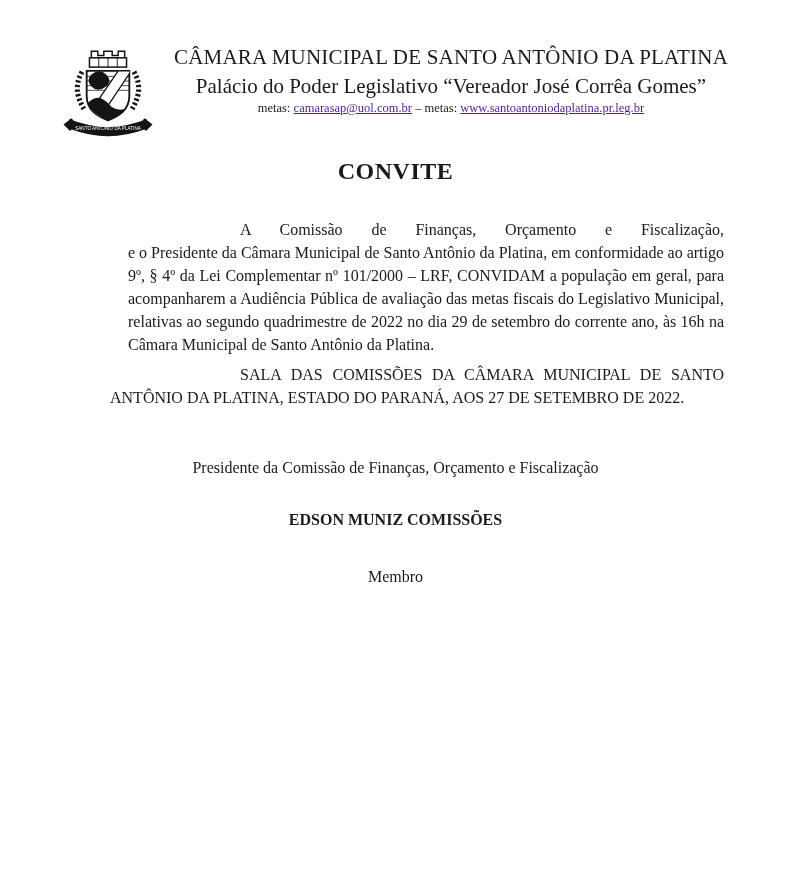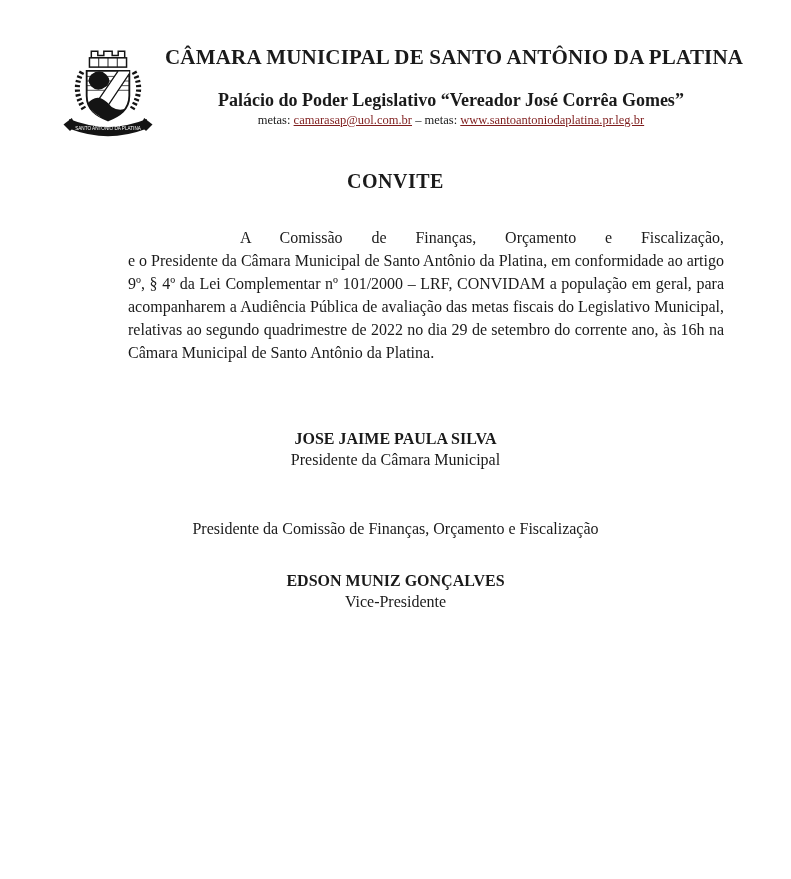--- a/index.html
+++ b/index.html
@@ -22,35 +22,35 @@
     top: 44px;
     width: 102px;
     height: 100px;
   }
   .header-text {
     margin-left: 165px;
     width: 572px;
     text-align: center;
     line-height: 1.25;
   }
-  .h-title   { font-size: 21px; font-weight: bold; letter-spacing: 0.2px; white-space: nowrap; text-align: center; }
-  .h-subtitle{ font-size: 18px; margin-top: 19px; font-weight: bold; }
+  .h-title   { font-size: 21px; font-weight: normal; letter-spacing: 0.2px; white-space: nowrap; text-align: center; }
+  .h-subtitle{ font-size: 21px; margin-top: 3px; }
   .h-address { font-size: 13px;  margin-top: 3px; }
   .h-email   { font-size: 12.5px; margin-top: 1px; }
   a.link, .h-email a {
-    color: #7f1d1d;
+    color: #4c1d95;
     text-decoration: underline;
     cursor: pointer;
   }
 
   
   .doc-title {
     margin-top: 42px;
     text-align: center;
-    font-size: 20px;
+    font-size: 24px;
     font-weight: bold;
     letter-spacing: 0.5px;
   }
 
   
   .body {
     margin-top: 33px;
     padding-left: 110px;
     padding-right: 67px;
     font-size: 16px;
@@ -136,32 +136,29 @@
   <div class="doc-title">CONVITE</div>
 
   <div class="body">
 
     <div class="para">
       <div class="p1-line1">A Comissão de Finanças, Orçamento e Fiscalização,</div>
       <div class="p1-rest">e o Presidente da Câmara Municipal de Santo Antônio da Platina, em conformidade ao artigo 9º, § 4º da Lei Complementar nº 101/2000 – LRF, CONVIDAM a população em geral, para acompanharem a Audiência Pública de avaliação das metas fiscais do Legislativo Municipal, relativas ao segundo quadrimestre de 2022 no dia 29 de setembro do corrente ano, às 16h na Câmara Municipal de Santo Antônio da Platina.</div>
     </div>
 
 
+    <p class="para indent">SALA DAS COMISSÕES DA CÂMARA MUNICIPAL DE SANTO ANTÔNIO DA PLATINA, ESTADO DO PARANÁ, AOS 27 DE SETEMBRO DE 2022.</p>
   </div>
 
-  <div class="sig sig-1">
-    <div class="sig-name">JOSE JAIME PAULA SILVA</div>
-    <div class="sig-role">Presidente da Câmara Municipal</div>
-  </div>
 
   <div class="sig sig-2">
     <div class="sig-role">Presidente da Comissão de Finanças, Orçamento e Fiscalização</div>
   </div>
 
   <div class="sig sig-3">
-    <div class="sig-name">EDSON MUNIZ GONÇALVES</div>
-    <div class="sig-role">Vice-Presidente</div>
+    <div class="sig-name">EDSON MUNIZ COMISSÕES</div>
   </div>
 
   <div class="sig sig-4">
+    <div class="sig-role">Membro</div>
   </div>
 
 </div>
 
 </body></html>

